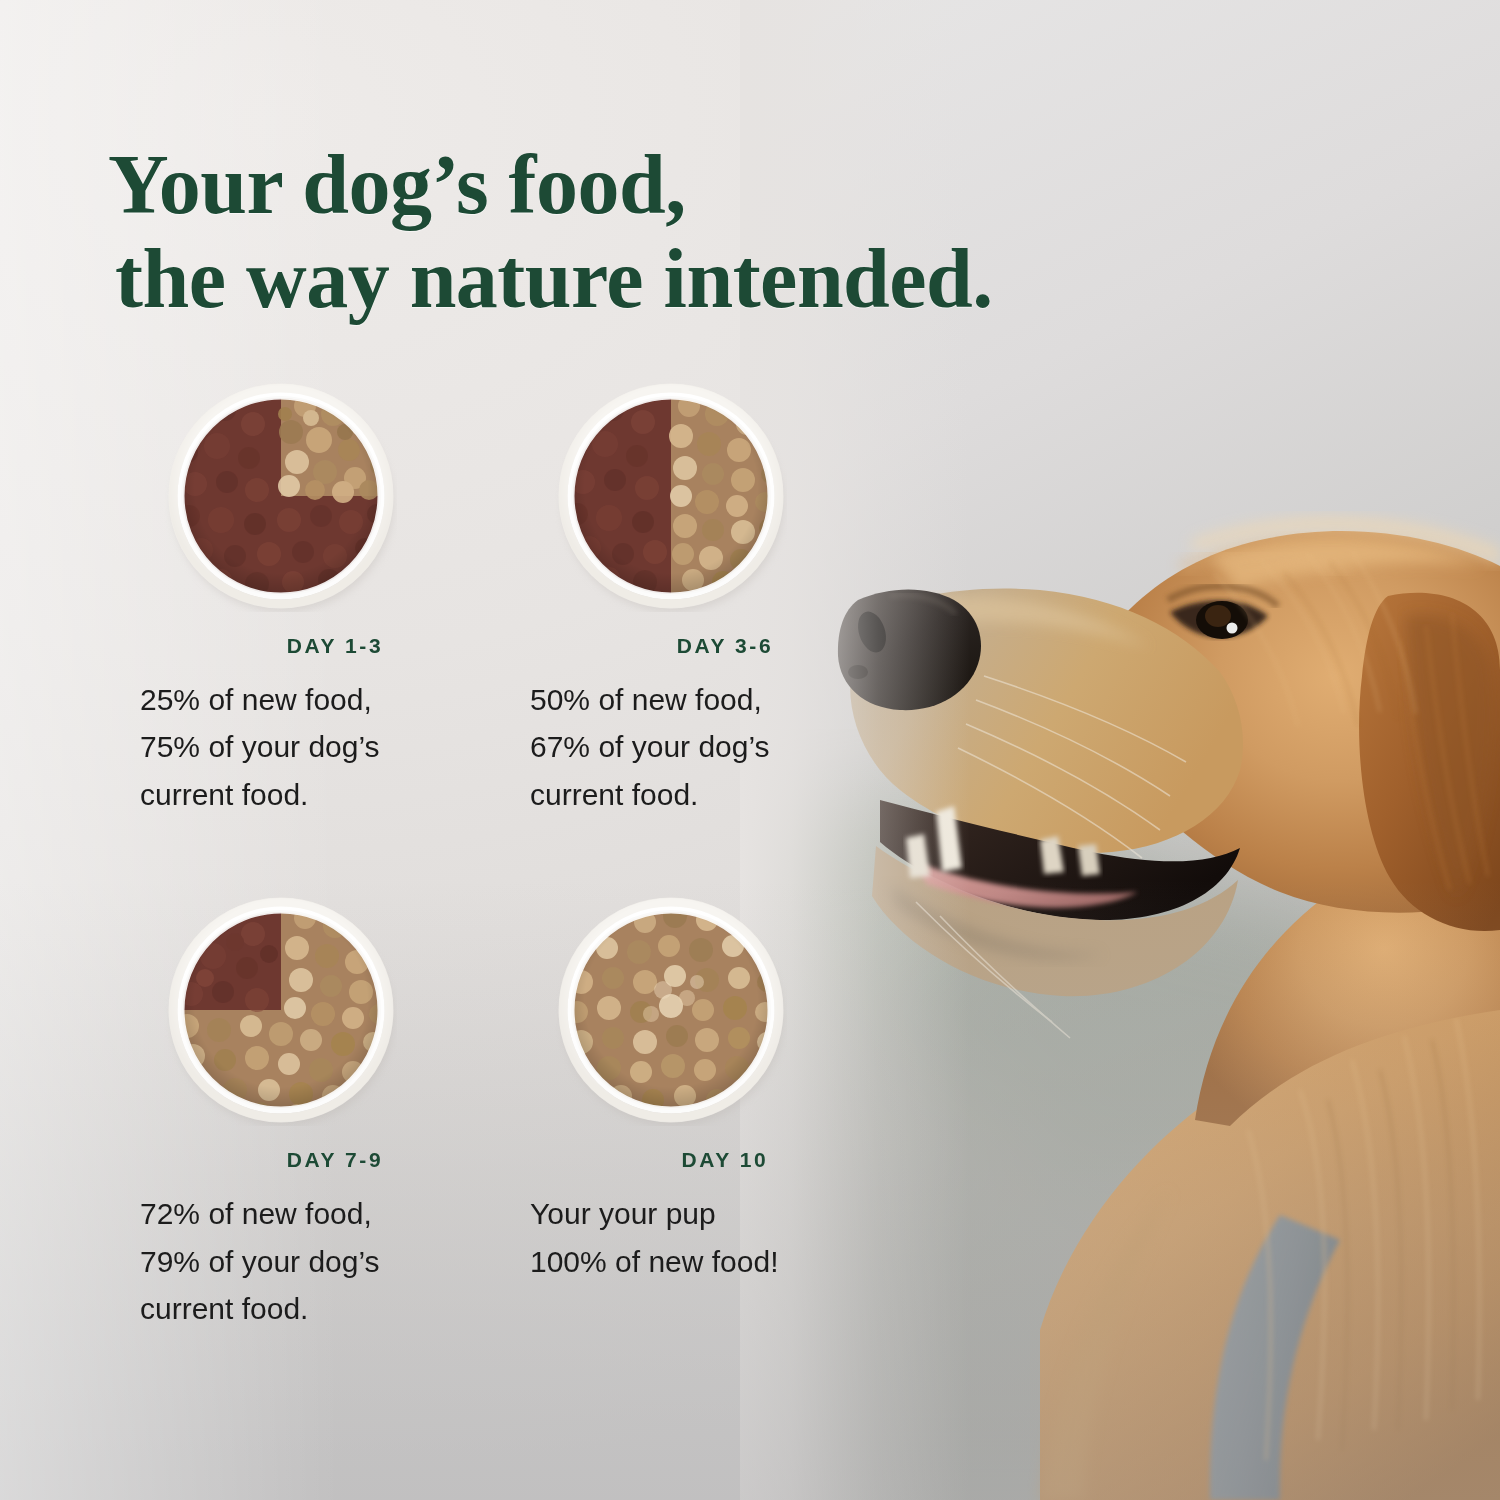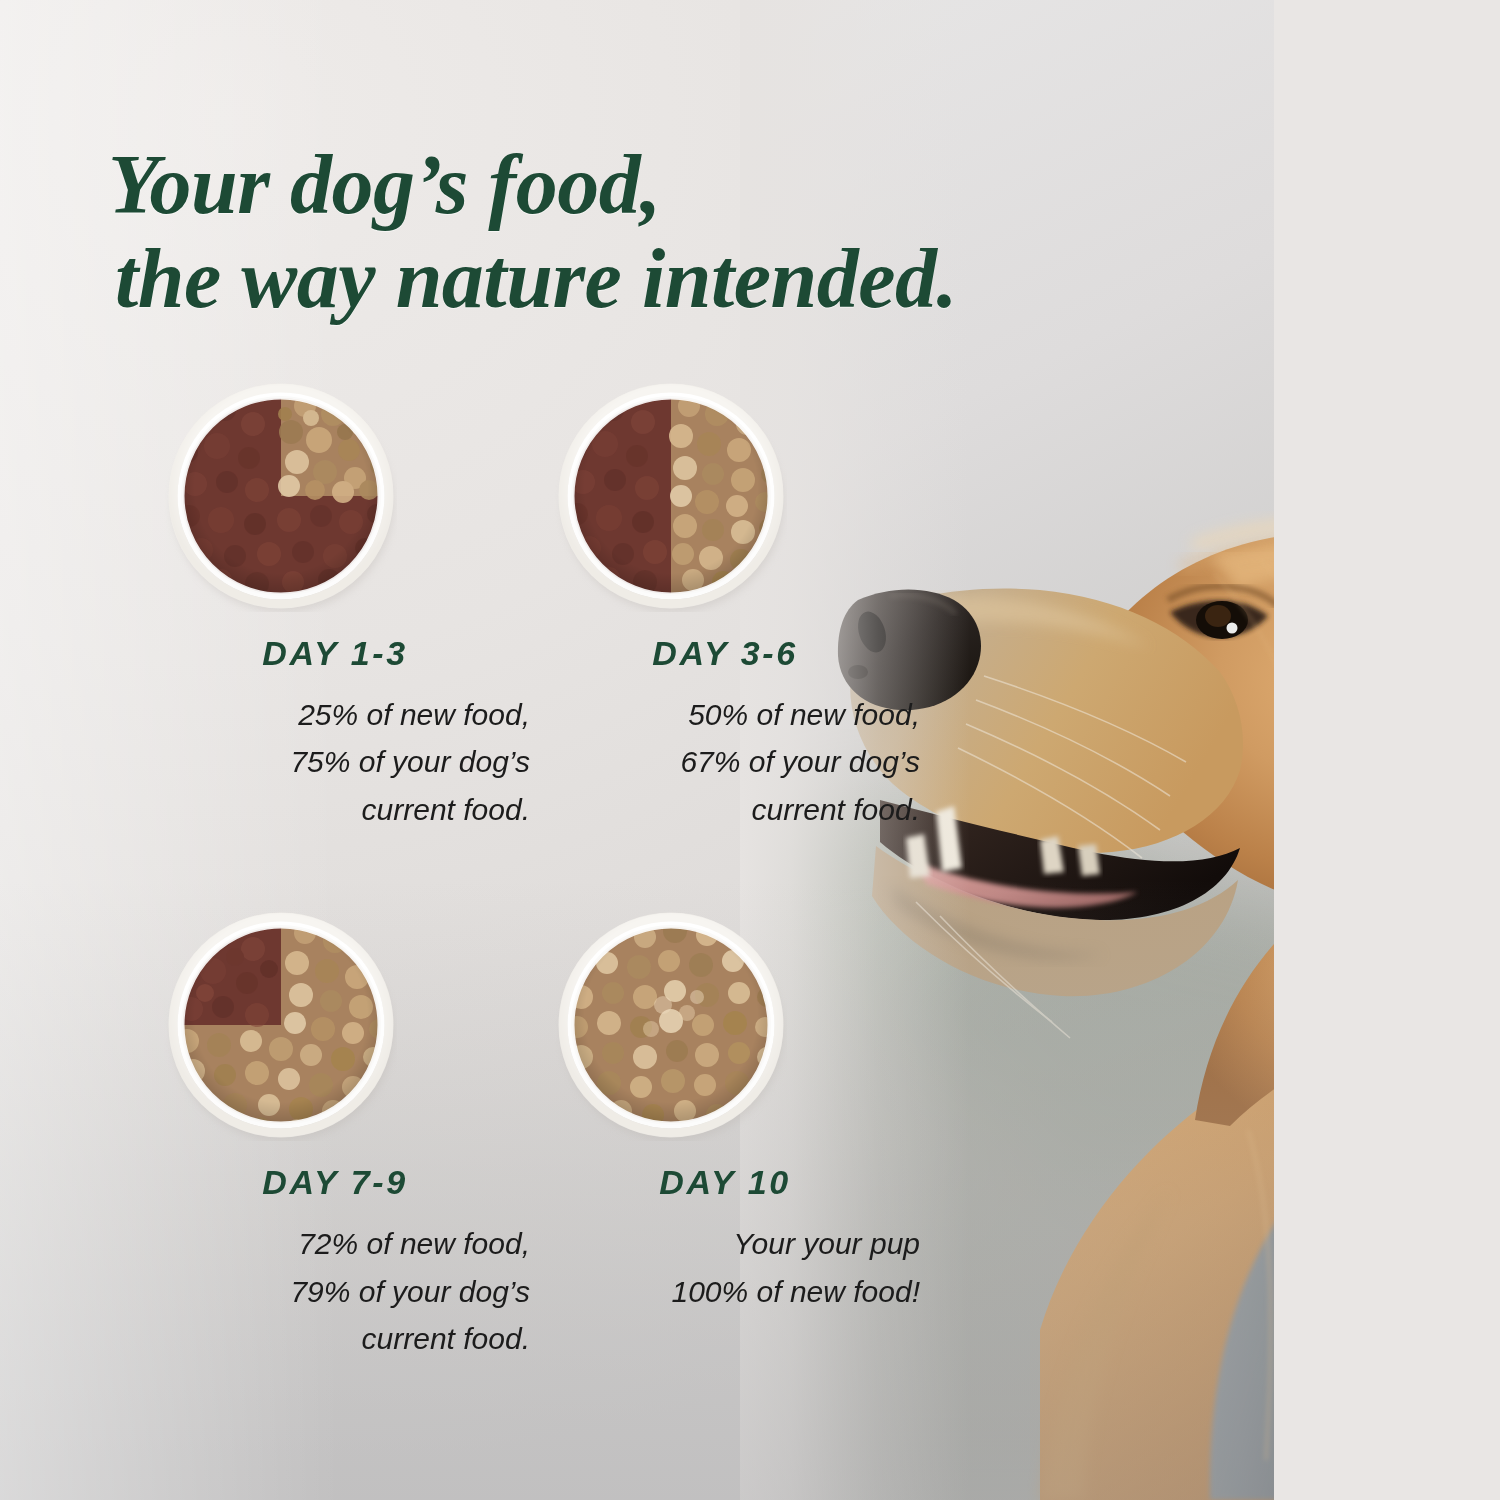--- a/index.html
+++ b/index.html
@@ -1,21 +1,21 @@
 <!DOCTYPE html>
 <html><head>
 <meta charset="utf-8">
 <style>
   html,body{margin:0;padding:0;}
   body{
     width:1500px;height:1500px;overflow:hidden;
     font-family:"Liberation Sans", sans-serif;
     background:#e9e6e4;
   }
-  #stage{position:relative;width:1274px;height:1500px;overflow:hidden;font-style:italic;}
+  #stage{position:relative;width:1500px;height:1500px;overflow:hidden;}
 
   
   .bg-base{
     position:absolute;inset:0;
     background:
       radial-gradient(120% 90% at 18% 8%, #eeebe9 0%, #e7e4e2 40%, #dedbd9 72%, #d4d2d1 100%);
   }
   .bg-bottom-shade{
     position:absolute;left:0;right:0;bottom:0;height:620px;
     background:linear-gradient(to bottom, rgba(185,185,185,0) 0%, rgba(178,178,178,.30) 55%, rgba(170,170,172,.45) 100%);
@@ -62,28 +62,28 @@
     position:absolute;left:25px;top:8px;width:232px;height:232px;
   }
   .bowl svg{display:block;width:232px;height:232px;}
 
   .day{
     margin-top:14px;
     text-align:center;
     width:390px;
     color:#1d4a35;
     font-weight:700;
-    font-size:34px;
+    font-size:21px;
     letter-spacing:2.6px;
     font-family:"Liberation Sans", sans-serif;
   }
   .desc{
     margin-top:18px;
     width:390px;
-    text-align:right;
+    text-align:left;
     color:#1c1c1c;
     font-size:30px;
     line-height:1.58;
     font-family:"Liberation Sans", sans-serif;
     font-weight:400;
   }
   .desc span{display:block;}
 
   .row2{margin-top:68px;}
 </style>

